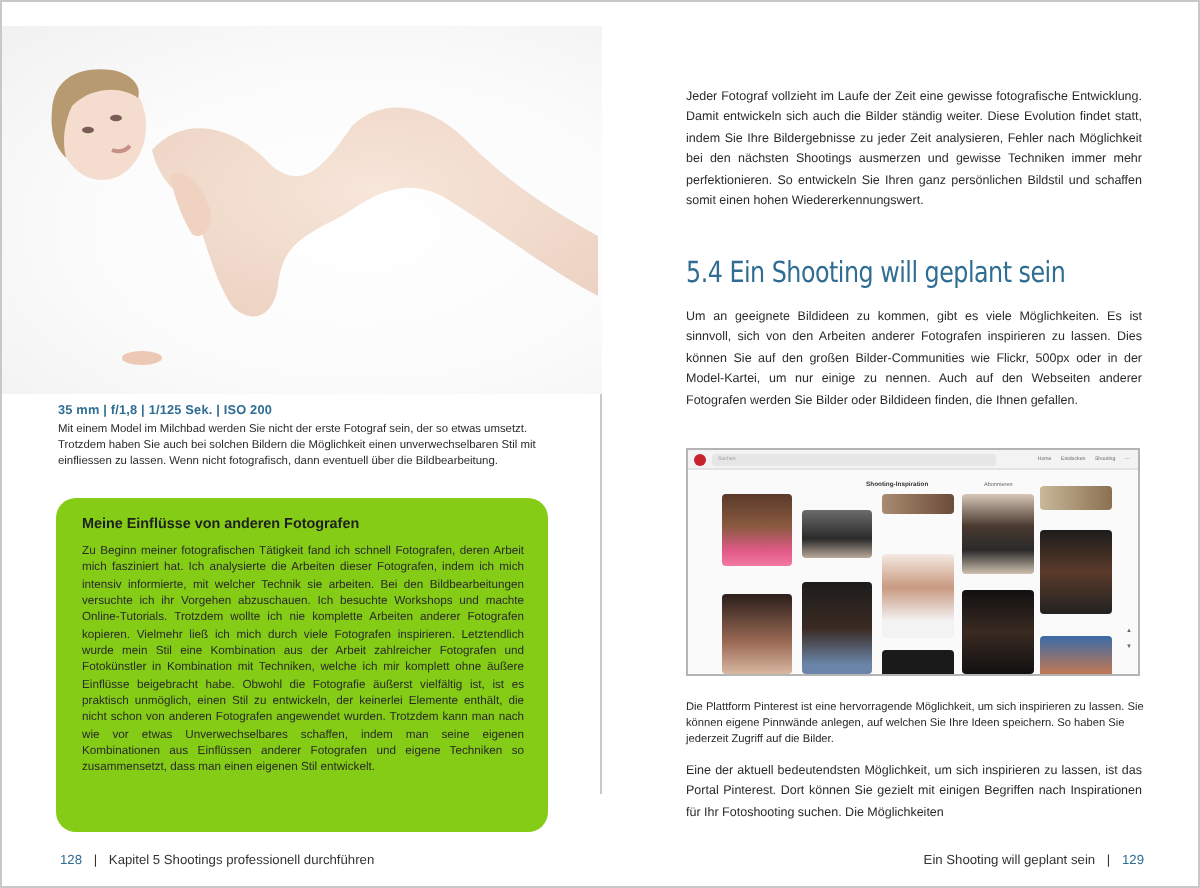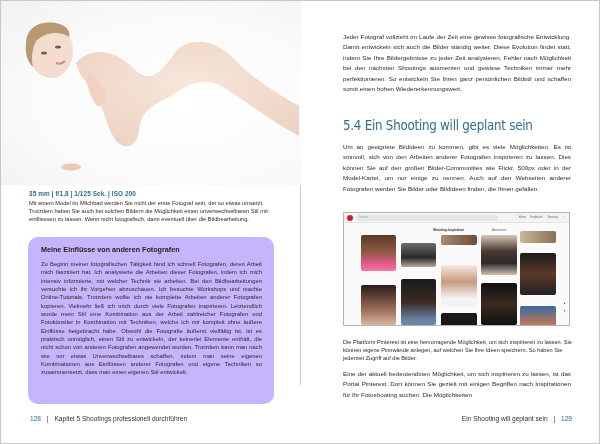--- a/index.html
+++ b/index.html
@@ -1,32 +1,32 @@
 <!DOCTYPE html>
 <html><head>
 <meta charset="utf-8">
 <style>
   * { box-sizing: border-box; margin: 0; padding: 0; }
   html, body { width: 600px; height: 444px; overflow: hidden; background: #ffffff; }
   body { font-family: "Liberation Sans", sans-serif; color: #2b2b2b; position: relative; }
 
   .spread { position: absolute; left: 0; top: 0; width: 600px; height: 444px; border: 1px solid #c8c8c8; background: #fff; }
-  .page { position: absolute; top: 0; height: 384px; }
+  .page { position: absolute; top: 12px; height: 384px; }
   .page-left { left: 0; width: 300px; border-right: 1px solid #c9c9c9; }
   .page-right { left: 300px; width: 300px; }
 
   
   .photo { position: absolute; left: 0; top: 0; width: 300px; height: 184px; overflow: hidden;
            background: radial-gradient(ellipse at 60% 55%, #ffffff 0%, #fbfbfb 55%, #f1f1f1 100%); }
   .photo svg { width: 100%; height: 100%; display: block; }
 
   .caption-meta { position: absolute; left: 28px; top: 189px; font-size: 6.4px; font-weight: bold; color: #2f6d93; letter-spacing: 0.1px; }
   .caption-text { position: absolute; left: 28px; top: 198px; width: 245px; font-size: 5.7px; line-height: 8.1px; color: #2a2a2a; }
 
-  .infobox { position: absolute; left: 27px; top: 236px; width: 246px; height: 167px; background: #c4b5fd; border-radius: 10px; padding: 8px 12px 0 13px; }
+  .infobox { position: absolute; left: 27px; top: 236px; width: 246px; height: 167px; background: #84cc16; border-radius: 10px; padding: 8px 12px 0 13px; }
   .infobox-title { font-size: 7.2px; font-weight: bold; color: #1f1f1f; margin-bottom: 6px; }
   .infobox-text { font-size: 5.85px; line-height: 8.35px; text-align: justify; color: #2a2a2a; }
 
   .footer { position: absolute; top: 414px; font-size: 6.6px; color: #333; }
   .footer .pnum { color: #2f6d93; }
   .footer-left { left: 29px; }
   .footer-right { right: 29px; text-align: right; }
 
   
   .body-text { position: absolute; left: 42px; width: 228px; font-size: 6.25px; line-height: 10.4px; text-align: justify; color: #2b2b2b; }

